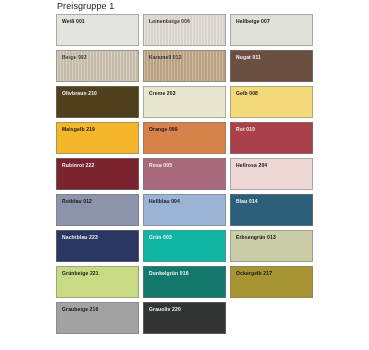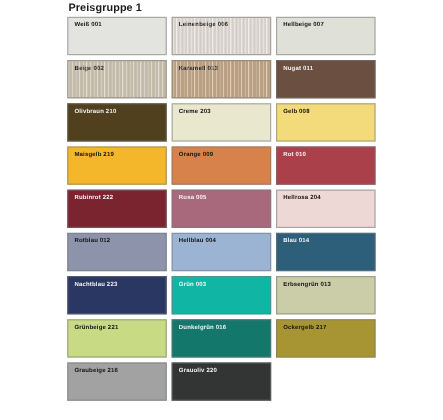--- a/index.html
+++ b/index.html
@@ -21,21 +21,20 @@
     background: #ffffff;
   }
   #title {
     position: absolute;
     left: 57px;
     top: 1px;
     font-size: 9px;
     color: #1a1a1a;
     letter-spacing: 0.1px;
     white-space: nowrap;
-    font-weight: bold;
   }
   #grid {
     position: absolute;
     left: 56px;
     top: 14px;
     width: 258px;
   }
   .row {
     display: flex;
     gap: 4px;

